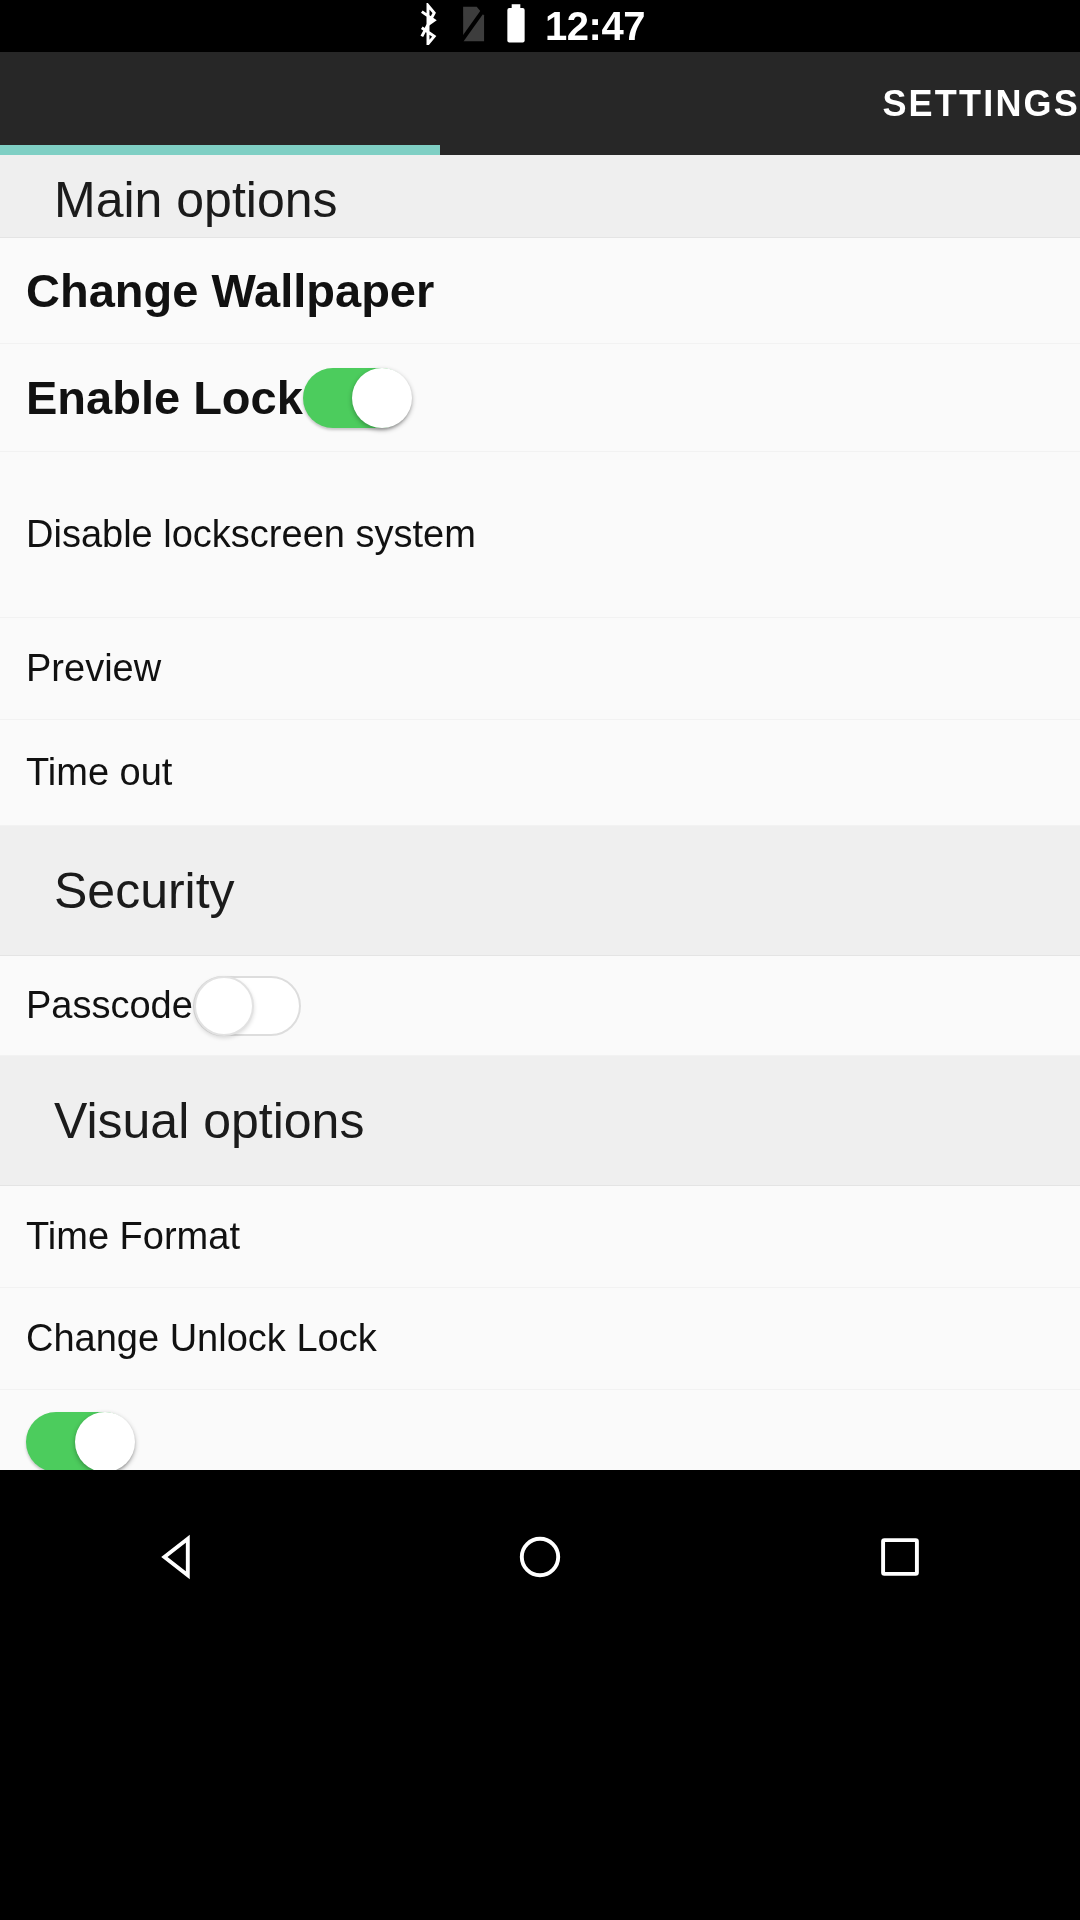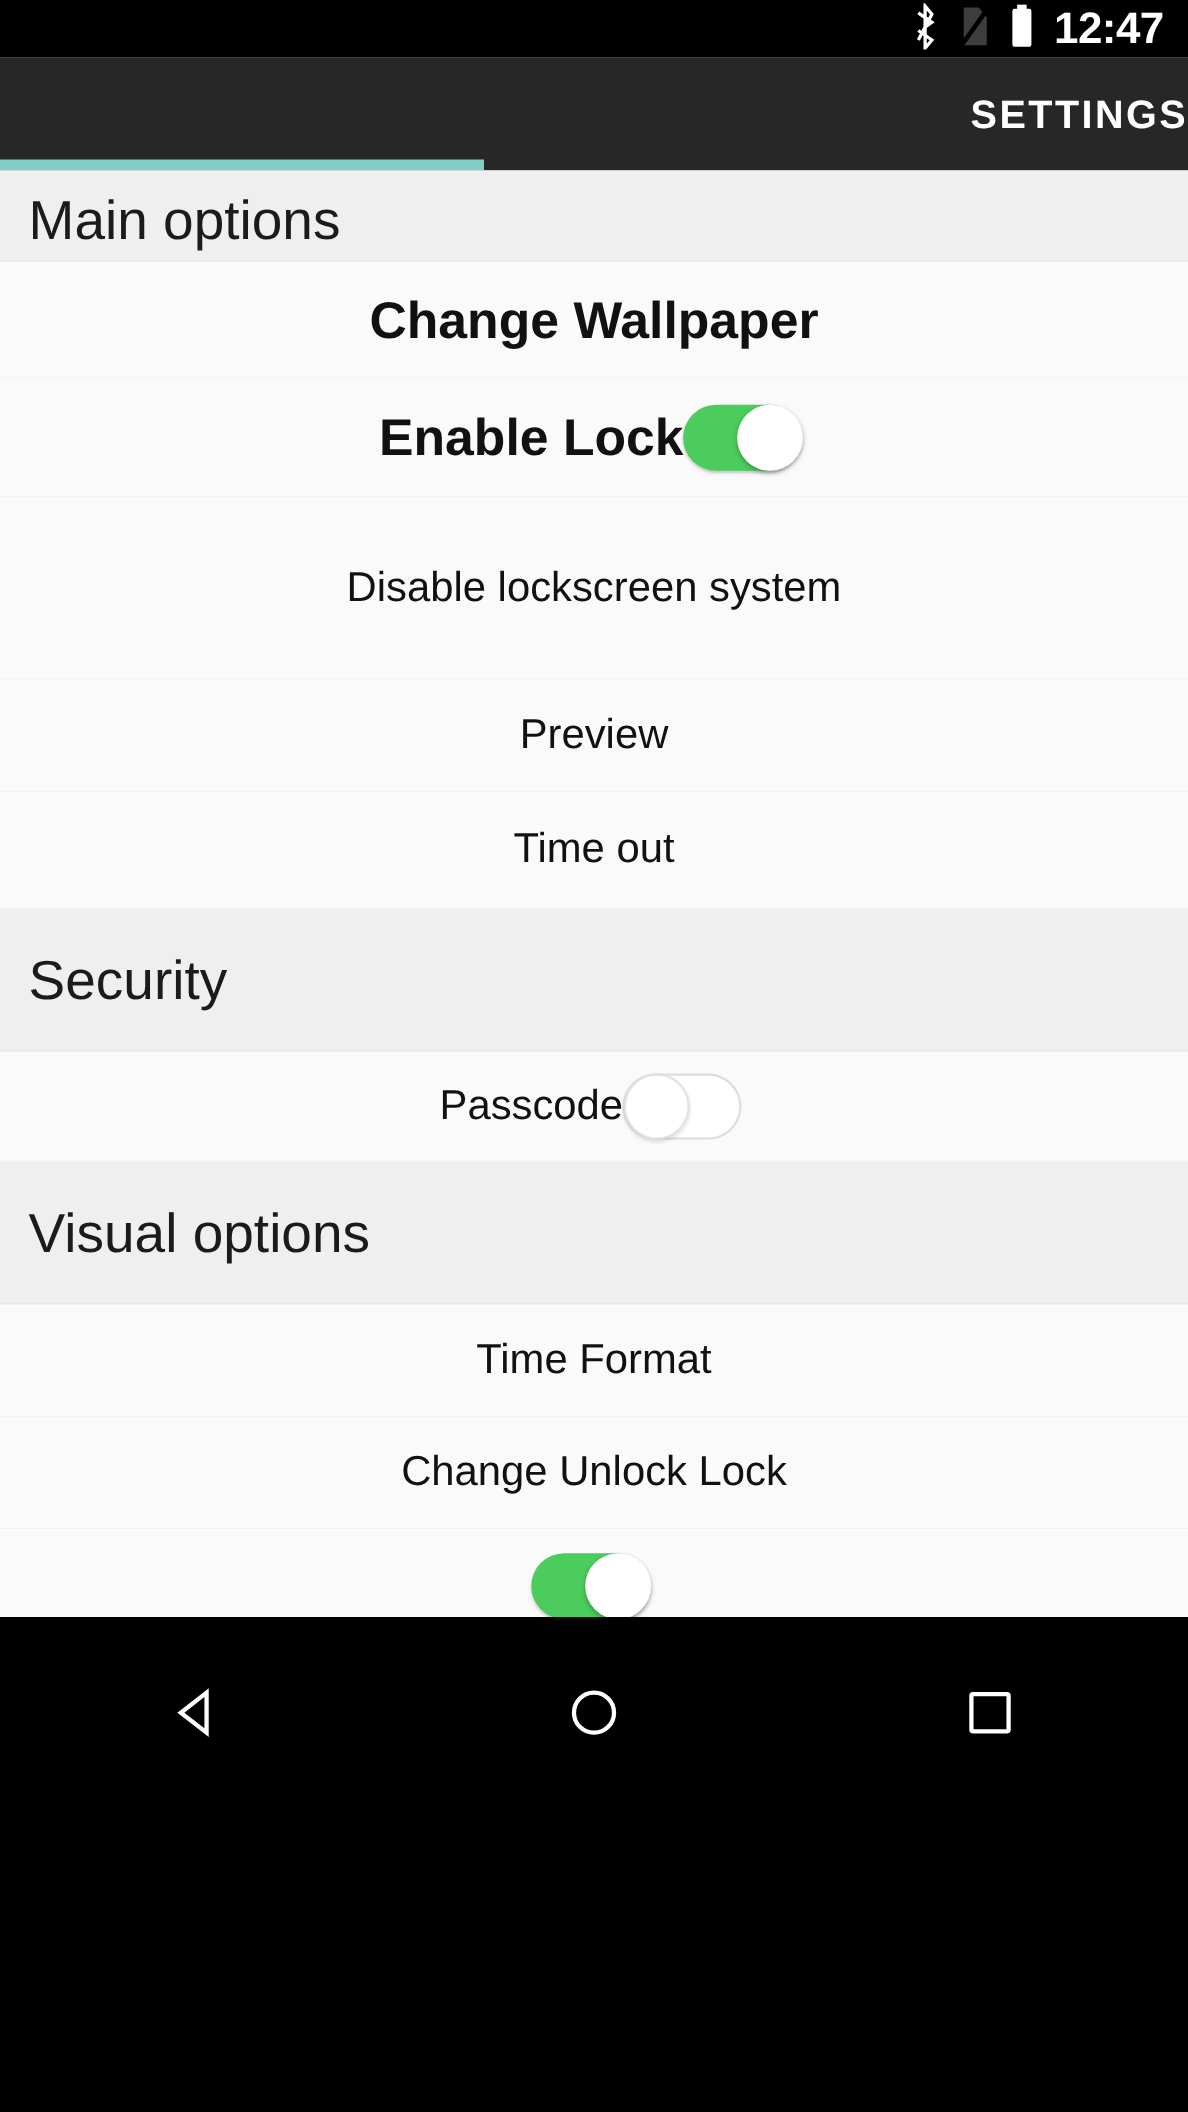--- a/index.html
+++ b/index.html
@@ -7,21 +7,21 @@
     width:1080px; height:1920px;
     background:#000;
     font-family:"Liberation Sans", sans-serif;
     overflow:hidden;
   }
   .phone { position:relative; width:1080px; height:1920px; background:#fafafa; }
 
   
   .statusbar{
     position:absolute; top:0; left:0; width:1080px; height:52px;
-    background:#000; display:flex; align-items:center; justify-content:flex-end;
+    background:#000; display:flex; align-items:center; justify-content:center;
     padding-right:22px;
   }
   .sb-icons{ display:flex; align-items:center; gap:14px; }
   .ic{ display:block; }
   .sb-time{
     color:#fff; font-size:40px; font-weight:700; letter-spacing:-0.5px;
     margin-left:16px; line-height:1; font-family:"Liberation Sans", sans-serif;
   }
 
   
@@ -48,26 +48,26 @@
     position:absolute; top:155px; left:0; width:1080px; height:1315px;
     background:#fafafa; overflow:hidden;
   }
 
   .section-header{
     background:#efefef; width:100%;
     padding:0 26px; display:flex; align-items:flex-end;
     border-bottom:1px solid #e4e4e4;
   }
   .section-header .sh-text{
-    font-size:50px; color:#1b1b1b; font-weight:400; line-height:1.0;
+    font-size:50px; color:#1b1b1b; font-weight:400; line-height:1.0;margin-left:28px;
   }
 
   .row{
     background:#fafafa; width:100%;
-    padding:0 26px; display:flex; align-items:center; justify-content:center;
+    padding:0 26px; display:flex; align-items:center; justify-content:flex-start;
     border-bottom:1px solid #f2f2f2;
   }
   .row .texts{ display:flex; flex-direction:column; justify-content:center; }
   .row .title{ font-size:38px; color:#111; font-weight:400; line-height:1.05; }
   .row .title.bold{ font-weight:700; font-size:47px; }
   .row .sub{ font-size:42px; color:#b3b3b3; font-weight:400; line-height:1.05; margin-top:18px; }
 
   
   .toggle{
     width:108px; height:60px; border-radius:30px; position:relative;

